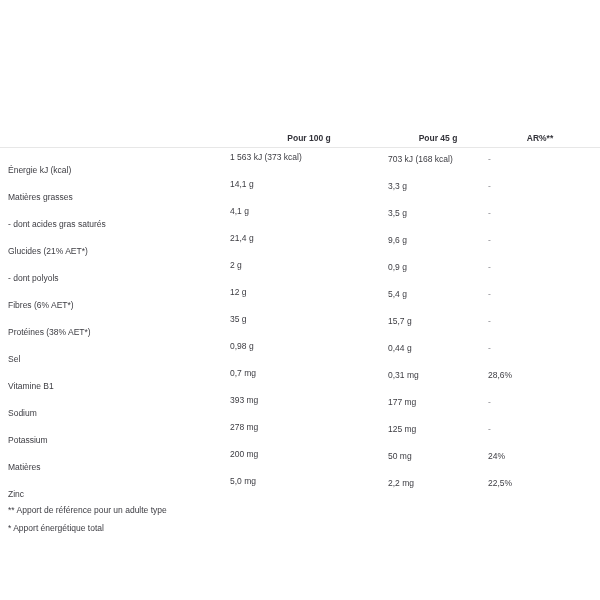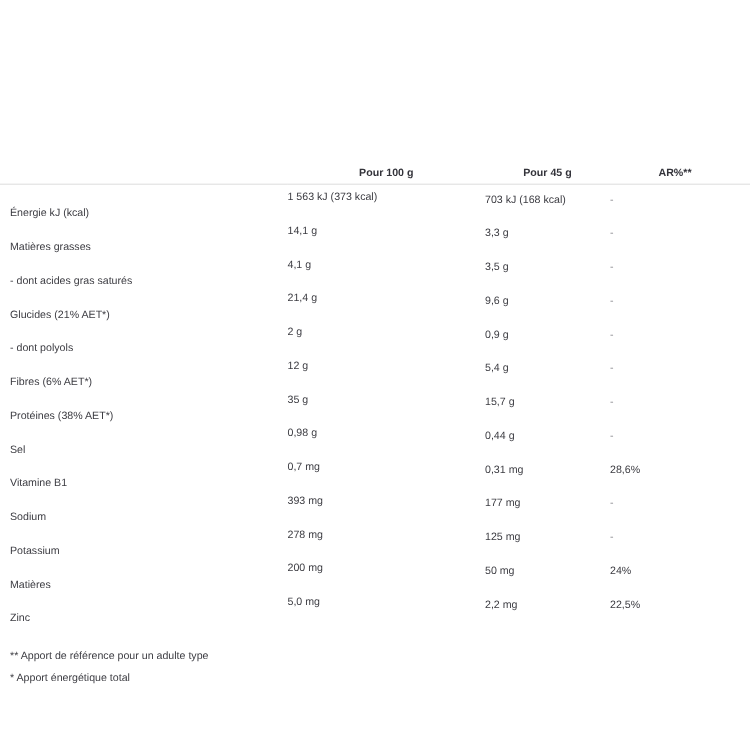--- a/index.html
+++ b/index.html
@@ -72,21 +72,21 @@
     white-space: nowrap;
   }
   th.c1, td.c1 { text-align: left; padding-left: 8px; }
   th.c4, td.c4 { padding-right: 8px; }
   td.c1 { padding-top: 17px; }
   td.c2 { padding-top: 4px; }
   td.c3 { padding-top: 6.5px; }
   td.c4 { padding-top: 6.5px; }
   td.dash { color: var(--dash); }
   .footnotes {
-    margin-top: 16px;
+    margin-top: 2px;
     padding-left: 8px;
   }
   .footnote {
     font-size: 8.5px;
     line-height: 18px;
     color: var(--text);
   }
 </style>
 </head>
 <body>

